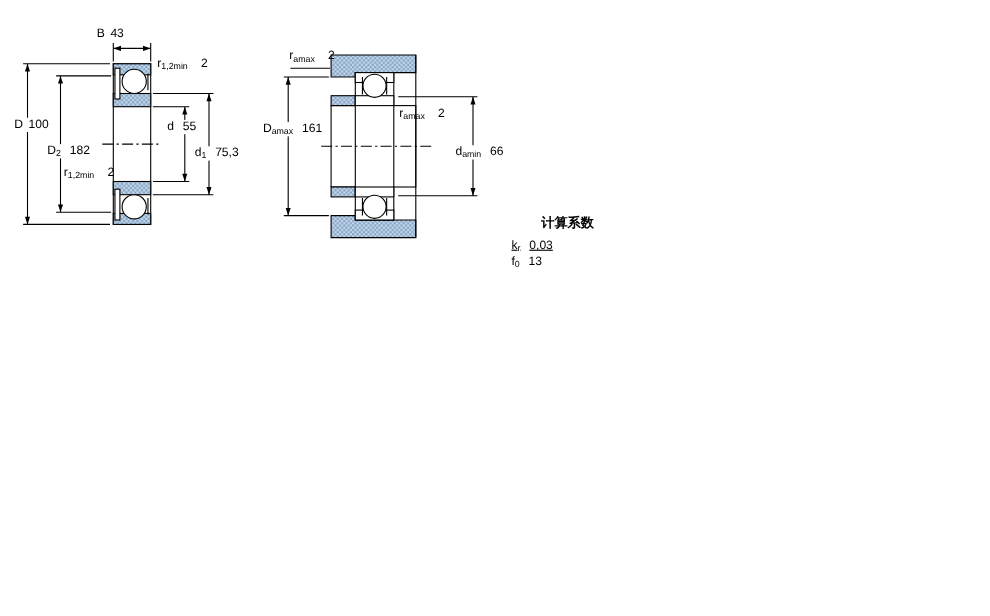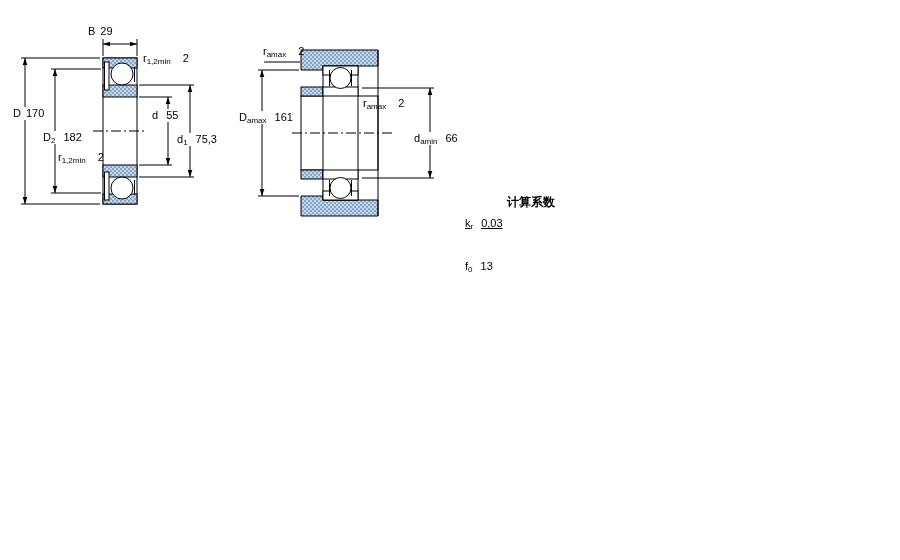--- a/index.html
+++ b/index.html
@@ -122,25 +122,25 @@
 
       <g>
         <path d="M362 88 H434 M362 178 H434 M430 88 V178"></path>
         <polygon points="430,88 427.7,95 432.3,95" fill="#000" stroke="none"></polygon>
         <polygon points="430,178 427.7,171 432.3,171" fill="#000" stroke="none"></polygon>
       </g>
     </g>
   </svg>
 
   <div class="lbl" style="left:88px;top:25px;">
-    <span>B</span><span class="val narrow">29</span>
+    <span>B</span><span class="val narrow">43</span>
   </div>
 
   <div class="lbl bg" style="left:12px;top:107px;">
-    <span>D</span><span class="val narrow">170</span>
+    <span>D</span><span class="val narrow">100</span>
   </div>
 
   <div class="lbl bg" style="left:42px;top:131px;">
     <span>D</span><sub>2</sub><span class="val">182</span>
   </div>
 
   <div class="lbl" style="left:143px;top:52px;">
     <span>r</span><sub>1,2min</sub><span class="val wide">2</span>
   </div>
 
@@ -165,23 +165,23 @@
   </div>
 
   <div class="lbl" style="left:363px;top:97px;">
     <span>r</span><sub>amax</sub><span class="val wide">2</span>
   </div>
 
   <div class="lbl bg" style="left:413px;top:132px;">
     <span>d</span><sub>amin</sub><span class="val">66</span>
   </div>
 
-  <div class="factors-heading" style="left:507px;top:195px;">计算系数</div>
+  <div class="factors-heading" style="left:492px;top:195px;">计算系数</div>
 
   <div class="lbl" style="left:465px;top:217px;text-decoration:underline;">
     <span>k</span><sub>r</sub><span class="val">0,03</span>
   </div>
 
-  <div class="lbl" style="left:465px;top:232px;margin-top:28px;">
+  <div class="lbl" style="left:465px;top:232px;">
     <span>f</span><sub>0</sub><span class="val">13</span>
   </div>
 
 </div>
 
 </body></html>

